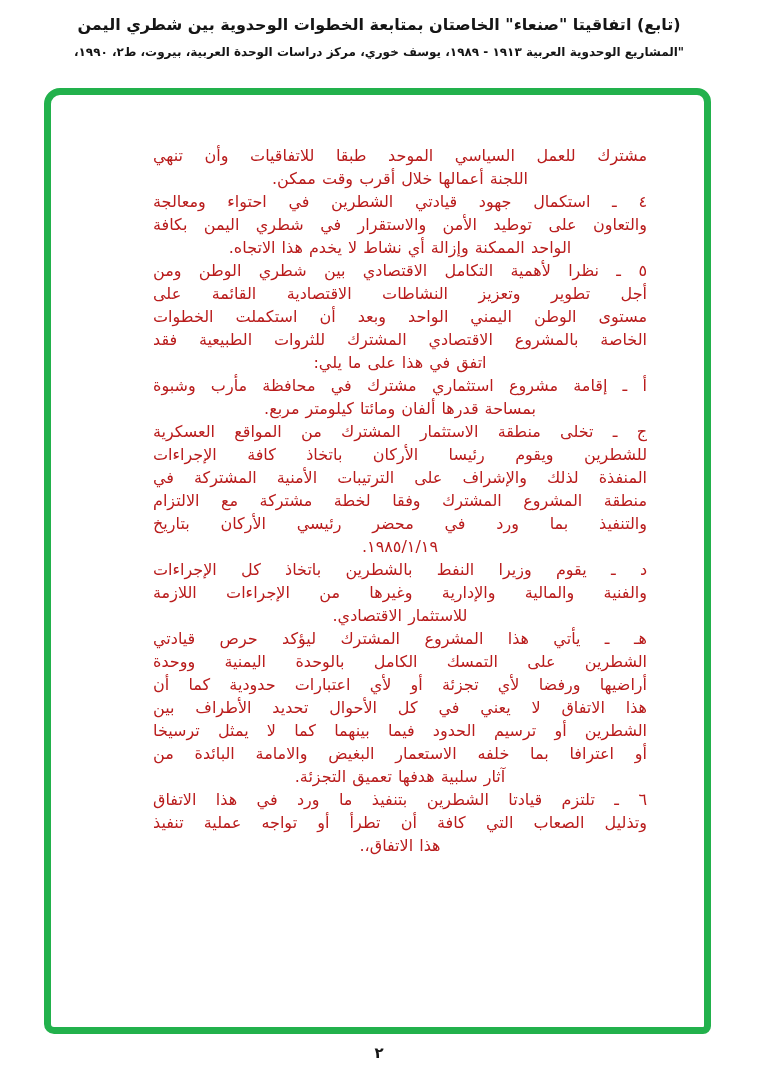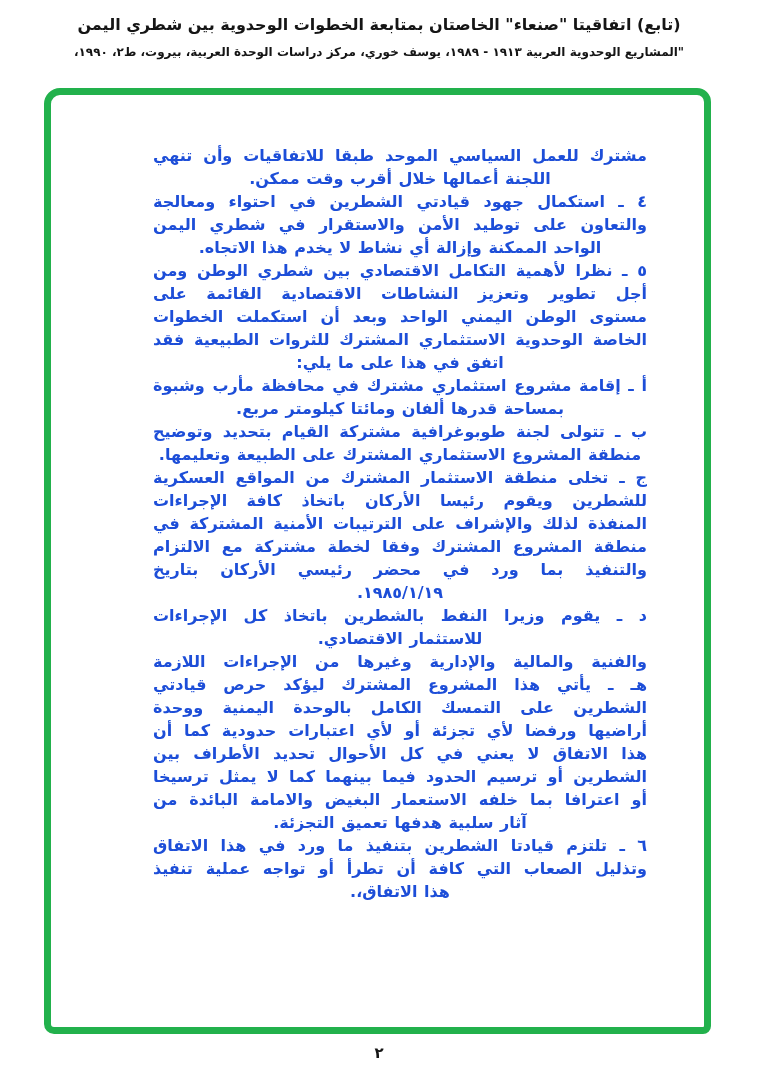--- a/index.html
+++ b/index.html
@@ -49,23 +49,23 @@
     background: transparent;
     box-sizing: content-box;
   }
   
   .body-text {
     position: absolute;
     top: 144px;
     left: 153px;
     width: 494px;
     direction: rtl;
-    font-weight: bold;
+    font-weight: normal;
     font-size: 16px;
-    color: #1d4ed8;
+    color: #b91c1c;
   }
   .para { margin: 0; }
   .bline {
     line-height: 23px;
     height: 23px;
     overflow: hidden;
     text-align: justify;
     text-align-last: justify;
     word-spacing: 1px;
   }
@@ -104,43 +104,39 @@
       </div>
       <div class="para">
         <div class="bline">٤ ـ استكمال جهود قيادتي الشطرين في احتواء ومعالجة</div>
         <div class="bline">والتعاون على توطيد الأمن والاستقرار في شطري اليمن بكافة</div>
         <div class="bline last">الواحد الممكنة وإزالة أي نشاط لا يخدم هذا الاتجاه.</div>
       </div>
       <div class="para">
         <div class="bline">٥ ـ نظرا لأهمية التكامل الاقتصادي بين شطري الوطن ومن</div>
         <div class="bline">أجل تطوير وتعزيز النشاطات الاقتصادية القائمة على</div>
         <div class="bline">مستوى الوطن اليمني الواحد وبعد أن استكملت الخطوات</div>
-        <div class="bline">الخاصة الوحدوية الاستثماري المشترك للثروات الطبيعية فقد</div>
+        <div class="bline">الخاصة بالمشروع الاقتصادي المشترك للثروات الطبيعية فقد</div>
         <div class="bline last">اتفق في هذا على ما يلي:</div>
       </div>
       <div class="para">
         <div class="bline">أ ـ إقامة مشروع استثماري مشترك في محافظة مأرب وشبوة</div>
         <div class="bline last">بمساحة قدرها ألفان ومائتا كيلومتر مربع.</div>
-      </div>
-      <div class="para">
-        <div class="bline">ب ـ تتولى لجنة طوبوغرافية مشتركة القيام بتحديد وتوضيح</div>
-        <div class="bline last">منطقة المشروع الاستثماري المشترك على الطبيعة وتعليمها.</div>
       </div>
       <div class="para">
         <div class="bline">ج ـ تخلى منطقة الاستثمار المشترك من المواقع العسكرية</div>
         <div class="bline">للشطرين ويقوم رئيسا الأركان باتخاذ كافة الإجراءات</div>
         <div class="bline">المنفذة لذلك والإشراف على الترتيبات الأمنية المشتركة في</div>
         <div class="bline">منطقة المشروع المشترك وفقا لخطة مشتركة مع الالتزام</div>
         <div class="bline">والتنفيذ بما ورد في محضر رئيسي الأركان بتاريخ</div>
         <div class="bline last">١٩٨٥/١/١٩.</div>
       </div>
       <div class="para">
         <div class="bline">د ـ يقوم وزيرا النفط بالشطرين باتخاذ كل الإجراءات</div>
+        <div class="bline">والفنية والمالية والإدارية وغيرها من الإجراءات اللازمة</div>
         <div class="bline last">للاستثمار الاقتصادي.</div>
-        <div class="bline">والفنية والمالية والإدارية وغيرها من الإجراءات اللازمة</div>
       </div>
       <div class="para">
         <div class="bline">هـ ـ يأتي هذا المشروع المشترك ليؤكد حرص قيادتي</div>
         <div class="bline">الشطرين على التمسك الكامل بالوحدة اليمنية ووحدة</div>
         <div class="bline">أراضيها ورفضا لأي تجزئة أو لأي اعتبارات حدودية كما أن</div>
         <div class="bline">هذا الاتفاق لا يعني في كل الأحوال تحديد الأطراف بين</div>
         <div class="bline">الشطرين أو ترسيم الحدود فيما بينهما كما لا يمثل ترسيخا</div>
         <div class="bline">أو اعترافا بما خلفه الاستعمار البغيض والامامة البائدة من</div>
         <div class="bline last">آثار سلبية هدفها تعميق التجزئة.</div>
       </div>

